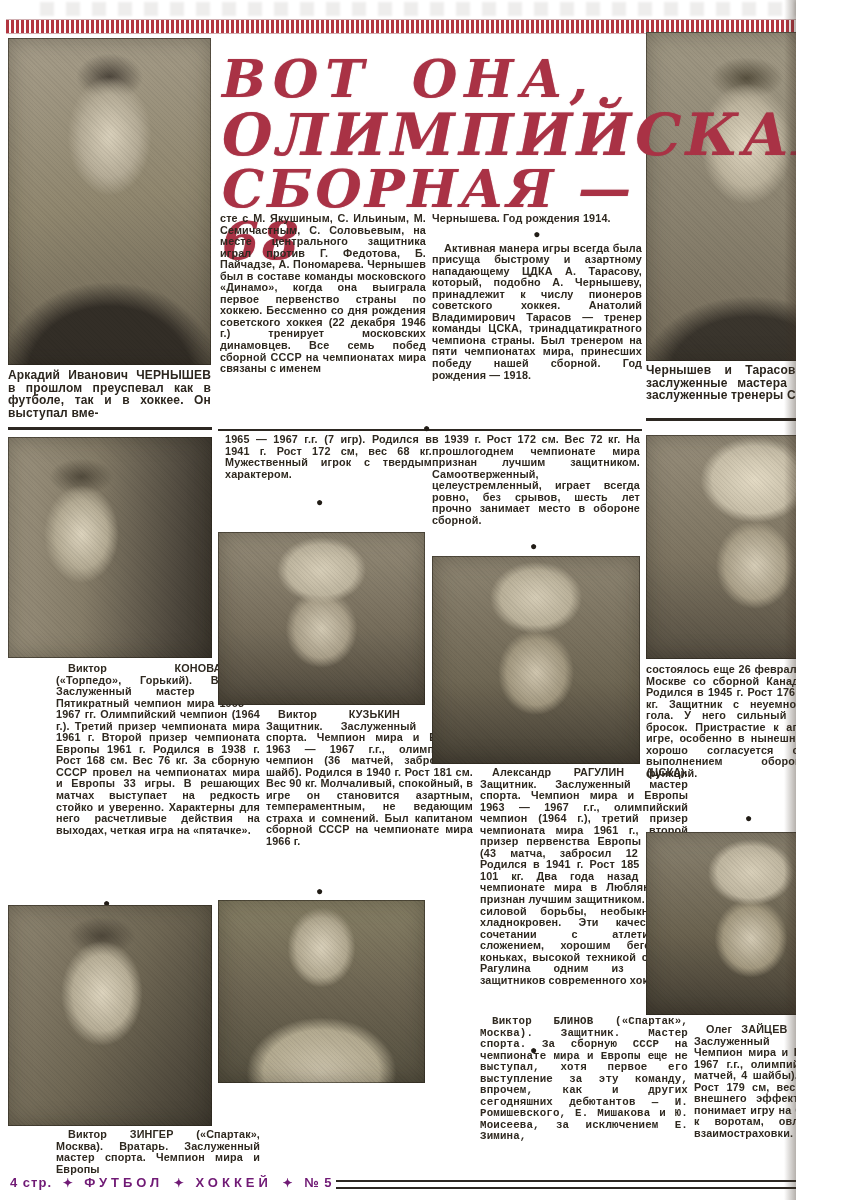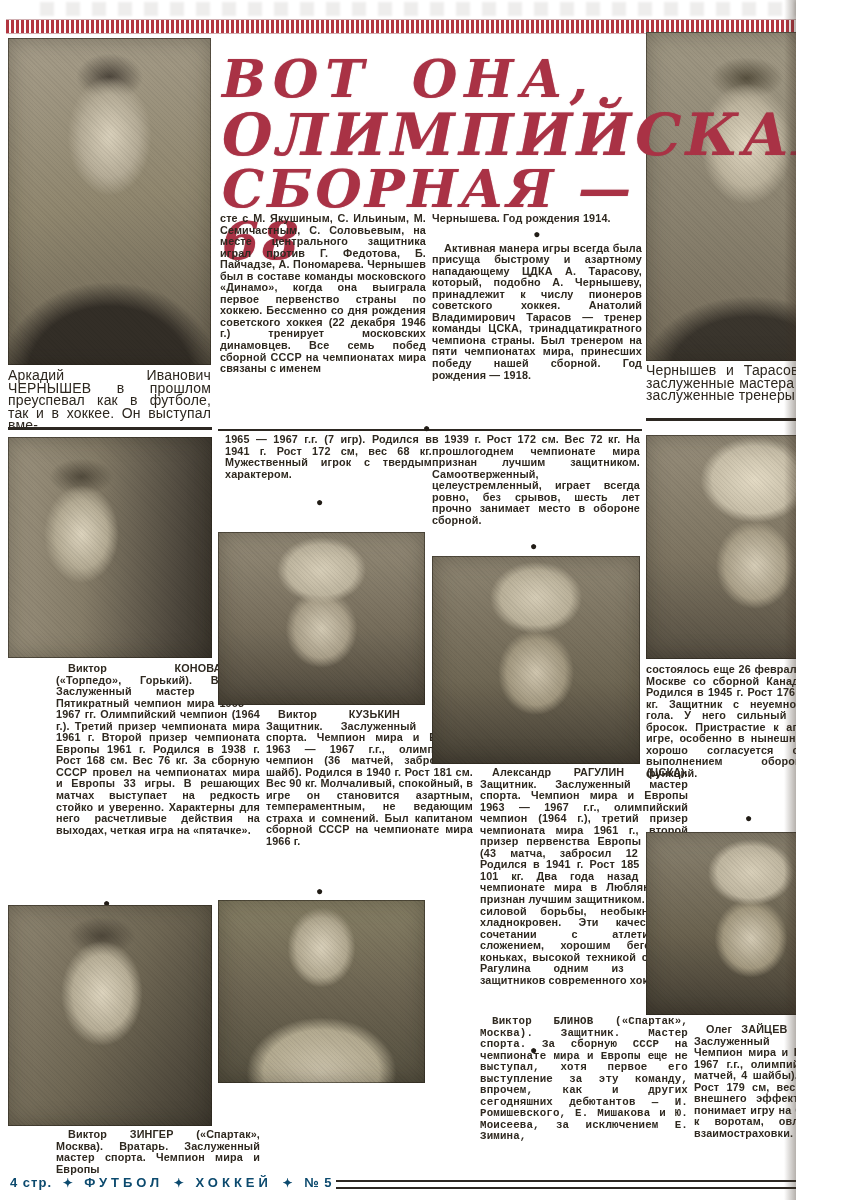--- a/index.html
+++ b/index.html
@@ -21,21 +21,21 @@
   .headline{position:absolute;left:222px;top:50px;width:424px;
     font-family:"DejaVu Serif",serif;font-style:italic;font-weight:bold;color:#a93245;
     text-shadow:0 0 1px rgba(150,35,55,.5);}
   .hl1{font-size:52px;line-height:58px;letter-spacing:7px;word-spacing:16px;}
   .hl2{font-size:58px;line-height:54px;letter-spacing:4px;}
   .hl3{font-size:53px;line-height:52px;letter-spacing:3px;}
   .txt{position:absolute;font-size:10.8px;line-height:11.55px;font-weight:bold;
     text-align:justify;letter-spacing:.15px;color:#2f2920;}
   .txt .para{margin:0;}
   .indent{text-indent:12px;margin-left:48px;}
-  .caption{position:absolute;font-size:14px;line-height:12.6px;font-weight:normal;
+  .caption{position:absolute;font-size:12px;line-height:12.6px;font-weight:bold;
     text-align:justify;letter-spacing:.15px;color:#2c261e;}
   .h-line{position:absolute;background:#2d2822;}
   .dot{position:absolute;font-size:12px;line-height:12px;color:#211c16;}
   .dot-flow{text-align:center;font-size:12px;line-height:12px;color:#211c16;margin:3px 0;}
   .photo{position:absolute;box-shadow:inset 0 0 0 1px rgba(40,34,26,.55), inset 0 0 22px rgba(30,25,18,.35);}
   .photo::before{content:"";position:absolute;inset:0;
     background:repeating-linear-gradient(45deg, rgba(0,0,0,.05) 0 1px, rgba(0,0,0,0) 1px 3px);}
   .p1{left:8px;top:38px;width:203px;height:327px;background:
     radial-gradient(ellipse 60px 85px at 50% 30%, #d9d0bb 0%, #b5ac97 48%, rgba(0,0,0,0) 70%),
     radial-gradient(ellipse 48px 34px at 50% 12%, #4c453b 0%, rgba(0,0,0,0) 70%),
@@ -68,21 +68,21 @@
     linear-gradient(120deg,#8f8672 0%,#6f6754 50%,#3f3a30 100%);}
   .p8{left:218px;top:900px;width:207px;height:183px;background:
     radial-gradient(ellipse 46px 54px at 50% 26%, #d9d0ba 0%, #b0a78f 55%, rgba(0,0,0,0) 74%),
     radial-gradient(ellipse 96px 70px at 50% 94%, #cbc2ab 0%, #b2a98f 60%, rgba(0,0,0,0) 78%),
     linear-gradient(180deg,#878066,#6d6552 50%,#555040 100%);}
   .p9{left:646px;top:832px;width:210px;height:183px;background:
     radial-gradient(ellipse 60px 46px at 50% 22%, #d8cfb9 0%, #beb59f 56%, rgba(0,0,0,0) 72%),
     radial-gradient(ellipse 48px 52px at 50% 58%, #d3cab4 0%, #a2987f 58%, rgba(0,0,0,0) 76%),
     linear-gradient(180deg,#8a8270,#6b6350 55%,#443e33 100%);}
   .footer{position:absolute;left:10px;top:1175px;font-size:13px;font-weight:bold;
-    letter-spacing:1px;color:#0c4a6e;white-space:nowrap;}
+    letter-spacing:1px;color:#701a75;white-space:nowrap;}
   .footer .sp{letter-spacing:4px;}
   .footer .star{margin:0 6px;font-size:12px;}
   .footer-rule{position:absolute;left:336px;top:1180px;width:520px;height:5px;
     border-top:2px solid #2d2822;border-bottom:2px solid #2d2822;}
 </style>
 </head>
 <body>
 
 <div class="page">
 

